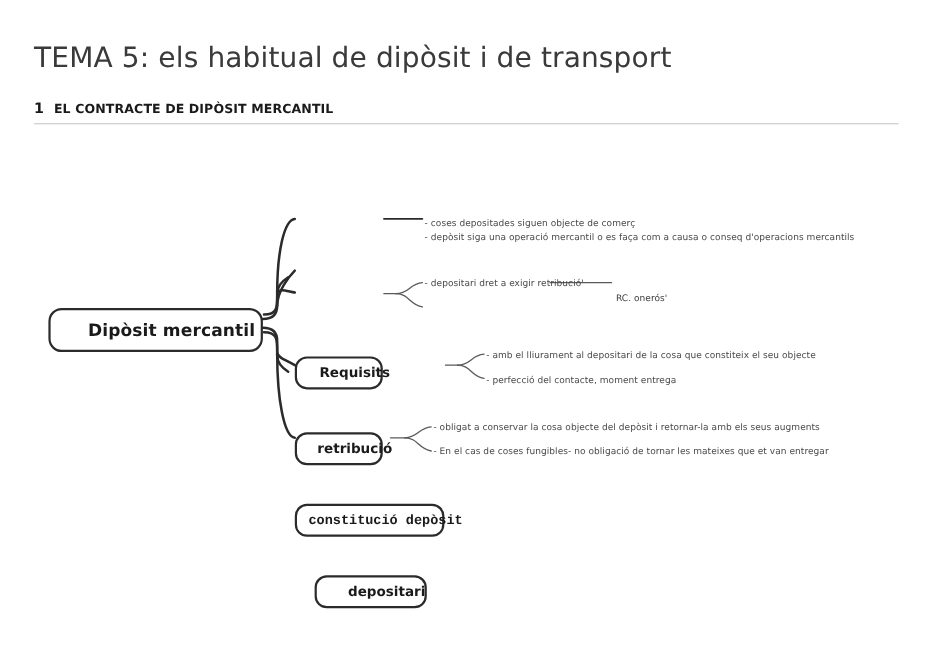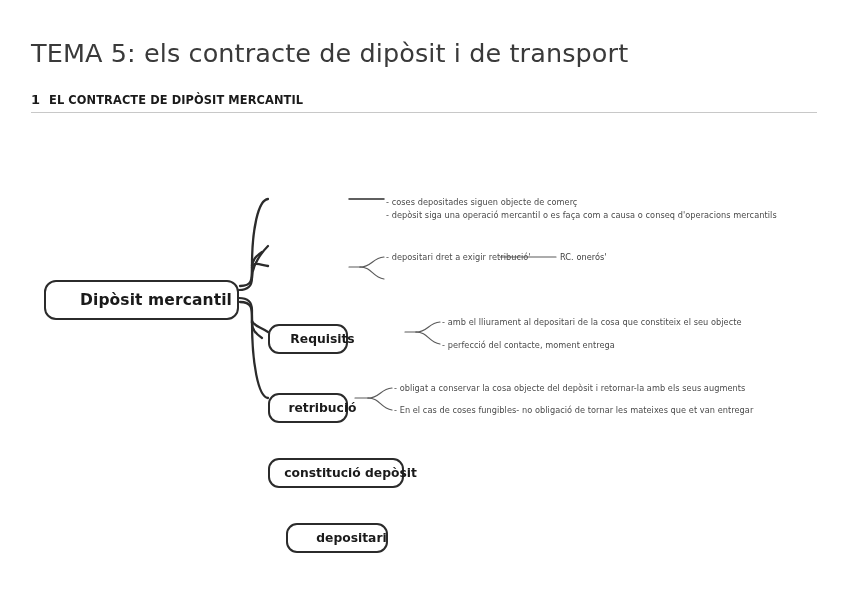--- a/index.html
+++ b/index.html
@@ -97,48 +97,48 @@
     font-weight: bold;
     letter-spacing: 0.1px;
   }
   .branch-node {
     font-size: 12.3px;
     font-weight: 600;
     height: 30px;
   }
   #node-requisits   { left: 268px; top: 184px; width: 80px; align-items: center; }
   #node-retribucio  { left: 268px; top: 253px; width: 80px; }
-  #node-constitucio { left: 268px; top: 318px; width: 136px; }
+  #node-constitucio { left: 268px; top: 318px; width: 136px; font-family: Liberation Mono, monospace; }
   #node-depositari  { left: 268px; top: 383px; width: 102px; margin-left: 18px; }
 
   .leaf {
     position: absolute;
     font-family: "DejaVu Sans", sans-serif;
     font-size: 8.2px;
     color: #4a4a4a;
     white-space: nowrap;
     letter-spacing: 0.05px;
   }
   .leaf-multiline {
     position: absolute;
     font-family: "DejaVu Sans", sans-serif;
     font-size: 8.2px;
     color: #4a4a4a;
     letter-spacing: 0.05px;
     line-height: 11.6px;
     width: 430px;
   }
-  .leaf-strong { color: #3d3d3d; }
+  .leaf-strong { color: #3d3d3d; margin-top: 14px; }
 </style>
 </head>
 <body>
 
 <div id="page">
 
-  <div id="doc-title">TEMA 5: els contracte de dipòsit i de transport</div>
+  <div id="doc-title">TEMA 5: els habitual de dipòsit i de transport</div>
 
   <div id="section-heading">
     <span id="section-number">1</span>
     <span id="section-label">EL CONTRACTE DE DIPÒSIT MERCANTIL</span>
   </div>
   <div id="heading-rule"></div>
 
   <div id="mindmap">
 
     <svg id="mm-svg" viewBox="0 0 848 300">

